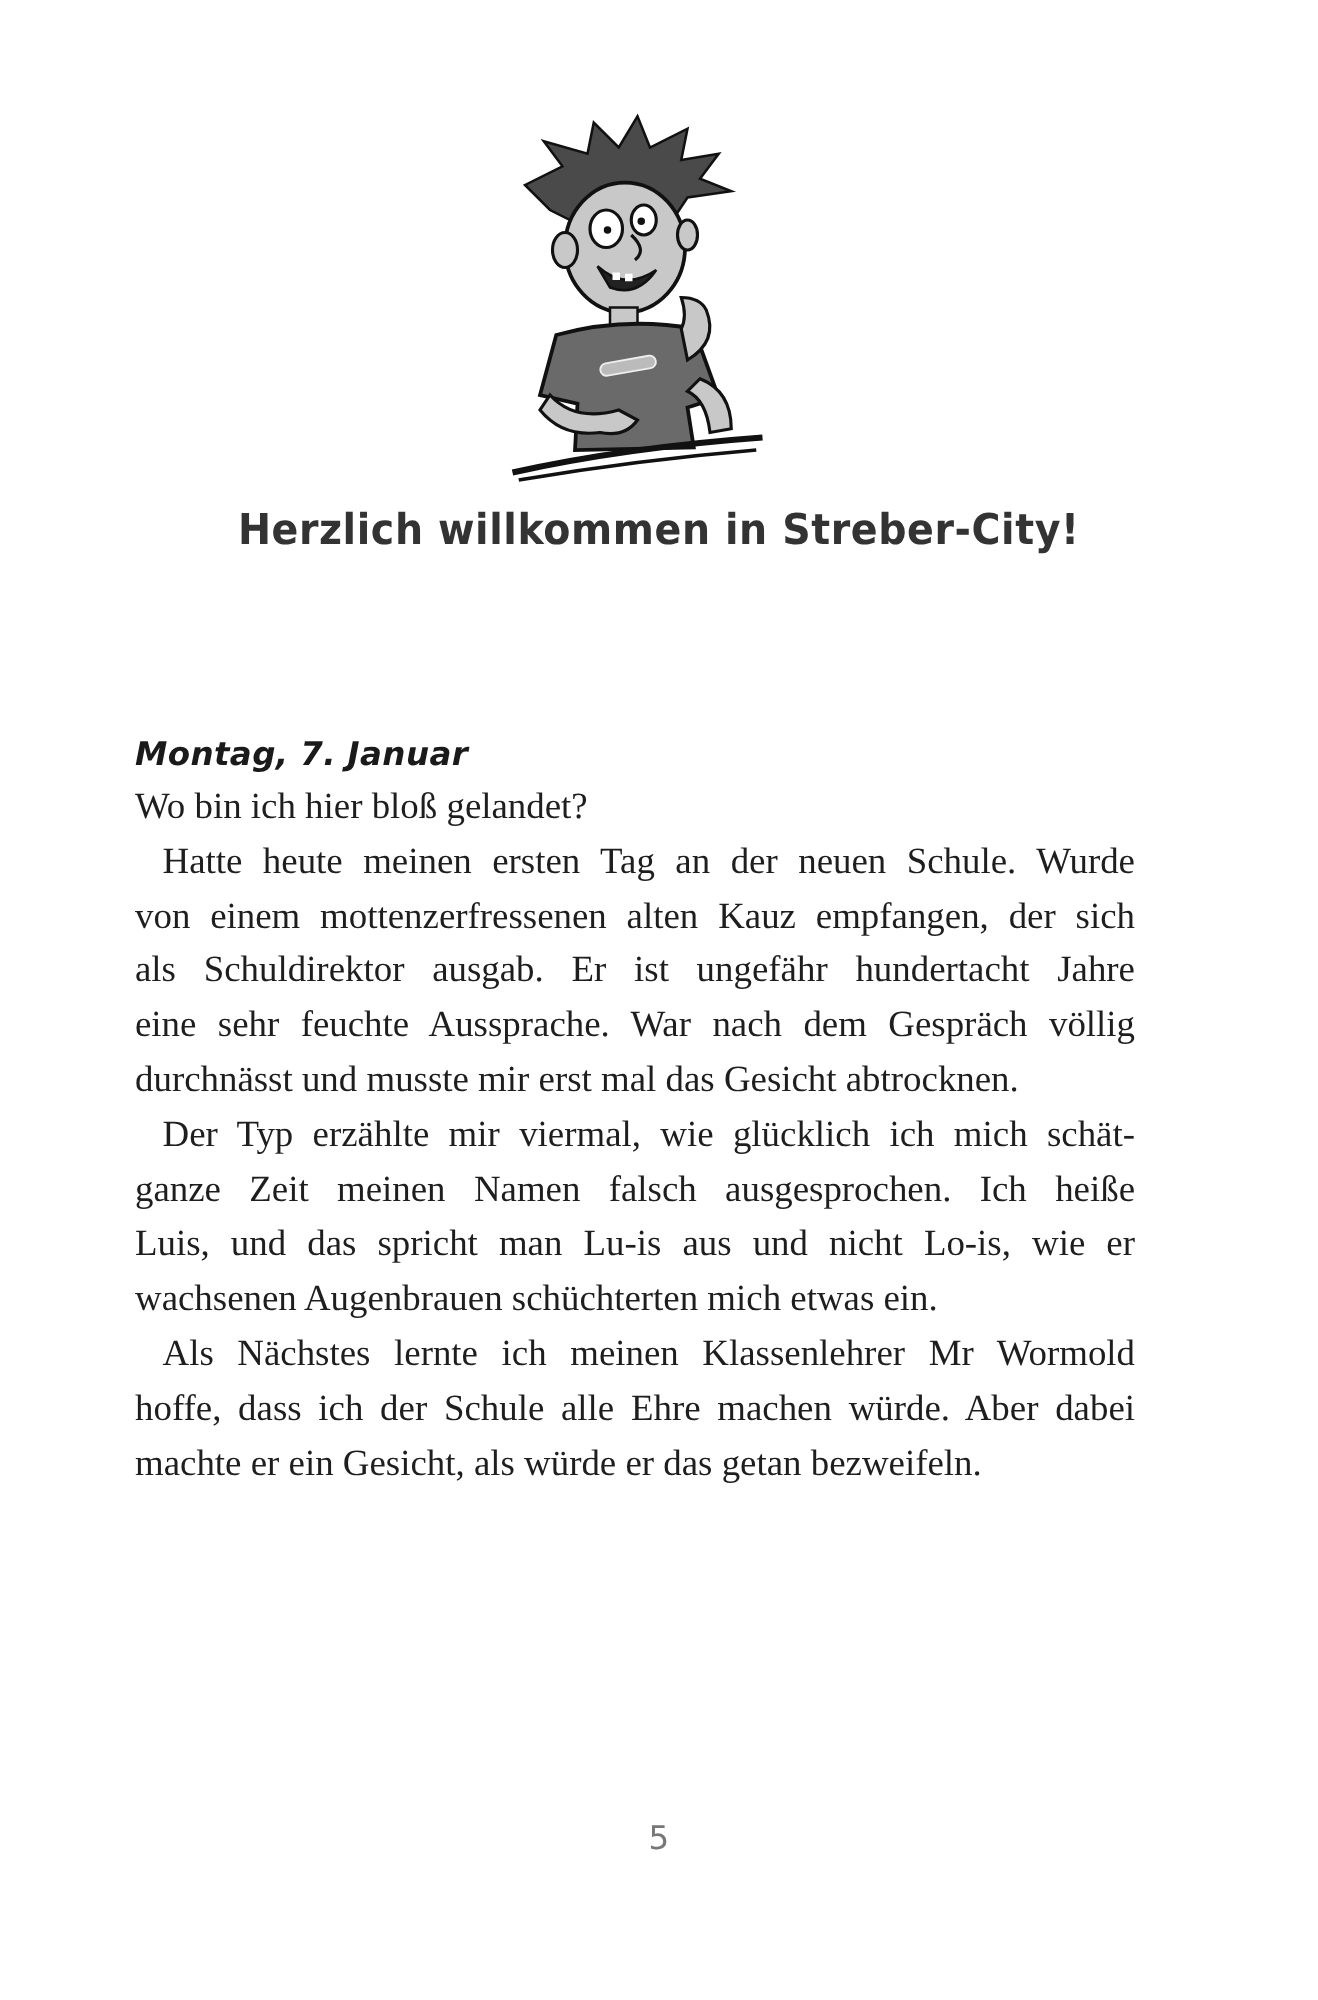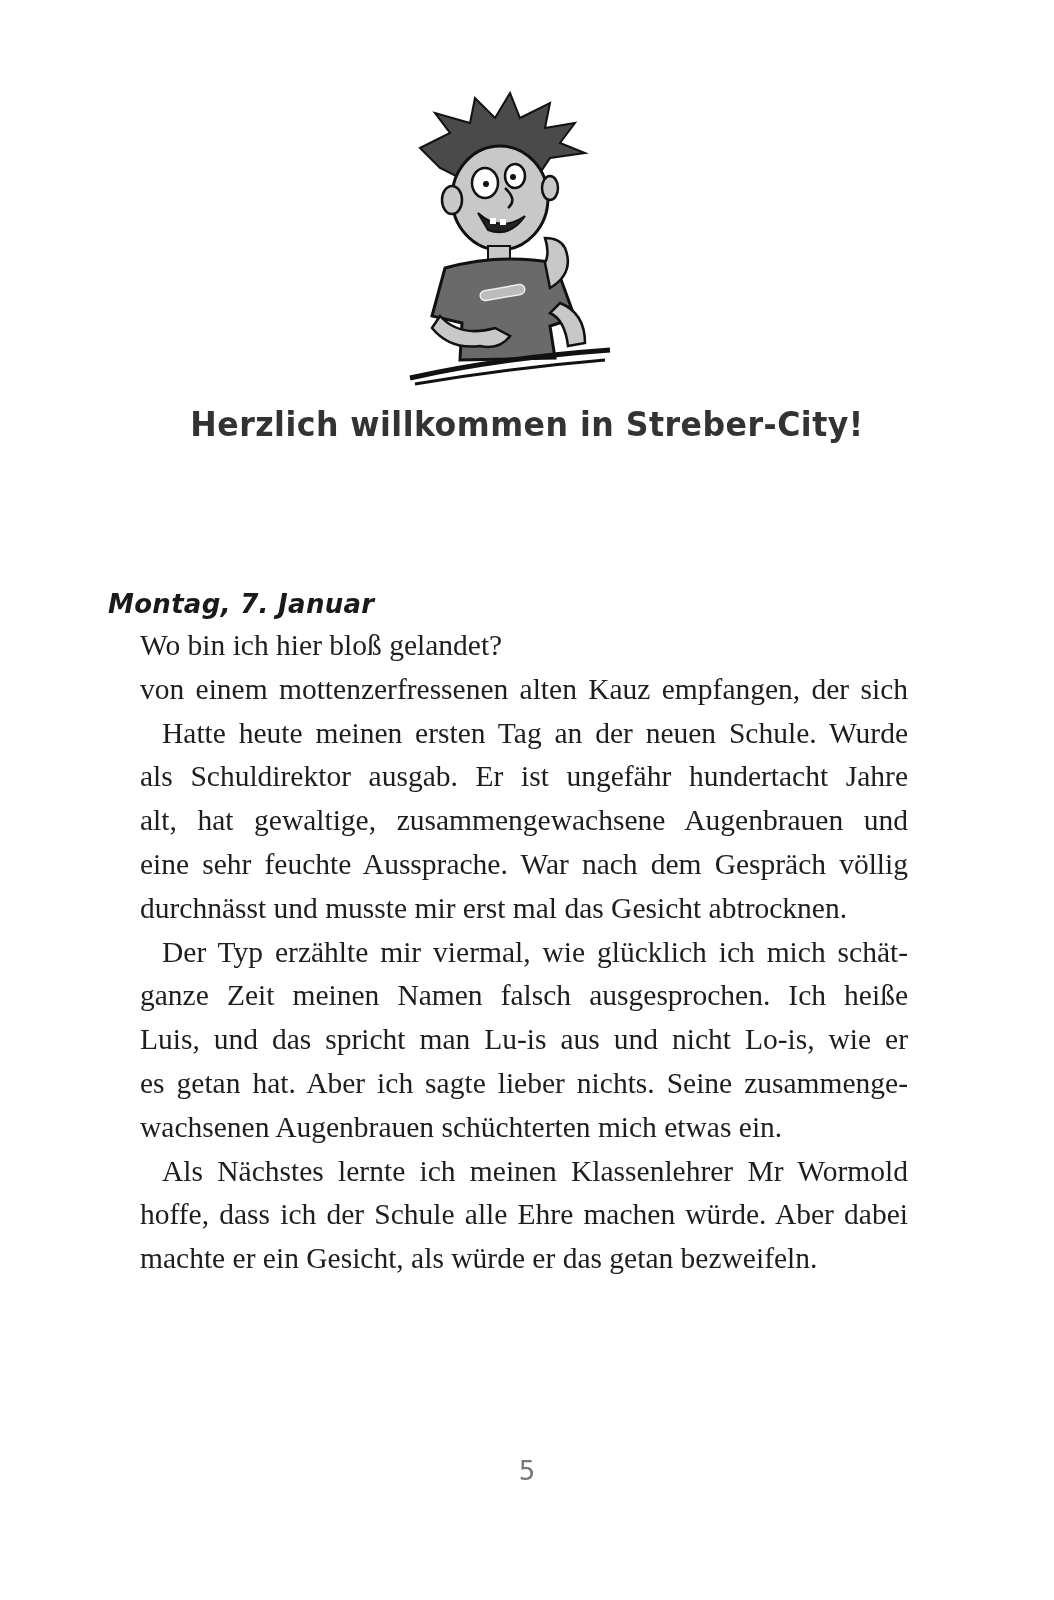--- a/index.html
+++ b/index.html
@@ -57,21 +57,20 @@
       margin: 0;
       text-align: justify;
       text-align-last: left;
       color: #1e1e1e;
     }
     .line {
       display: block;
       text-align: justify;
       text-align-last: justify;
       white-space: nowrap;
-      margin-left: 32px;
     }
     .line.last {
       text-align-last: left;
     }
     .line.indent {
       padding-left: 22px;
     }
     .page-number {
       position: absolute;
       left: 0;
@@ -126,33 +125,31 @@
 <h1 class="chapter-title" style="margin:0;">Herzlich willkommen in Streber-City!</h1>
 
 <div class="entry">
   <div class="entry-date">Montag, 7. Januar</div>
 
   <p class="paragraph">
     <span class="line last">Wo bin ich hier bloß gelandet?</span>
   </p>
 
   <p class="paragraph">
+    <span class="line indent">Hatte heute meinen ersten Tag an der neuen Schule. Wurde</span>
     <span class="line">von einem mottenzerfressenen alten Kauz empfangen, der sich</span>
-    <span class="line indent">Hatte heute meinen ersten Tag an der neuen Schule. Wurde</span>
     <span class="line">als Schuldirektor ausgab. Er ist ungefähr hundertacht Jahre</span>
-    <span class="line">alt, hat gewaltige, zusammengewachsene Augenbrauen und</span>
     <span class="line">eine sehr feuchte Aussprache. War nach dem Gespräch völlig</span>
     <span class="line last">durchnässt und musste mir erst mal das Gesicht abtrocknen.</span>
   </p>
 
   <p class="paragraph">
     <span class="line indent">Der Typ erzählte mir viermal, wie glücklich ich mich schät-</span>
     <span class="line">ganze Zeit meinen Namen falsch ausgesprochen. Ich heiße</span>
     <span class="line">Luis, und das spricht man Lu-is aus und nicht Lo-is, wie er</span>
-    <span class="line">es getan hat. Aber ich sagte lieber nichts. Seine zusammenge-</span>
     <span class="line last">wachsenen Augenbrauen schüchterten mich etwas ein.</span>
   </p>
 
   <p class="paragraph">
     <span class="line indent">Als Nächstes lernte ich meinen Klassenlehrer Mr Wormold</span>
     <span class="line">hoffe, dass ich der Schule alle Ehre machen würde. Aber dabei</span>
     <span class="line last">machte er ein Gesicht, als würde er das getan bezweifeln.</span>
   </p>
 </div>
 

